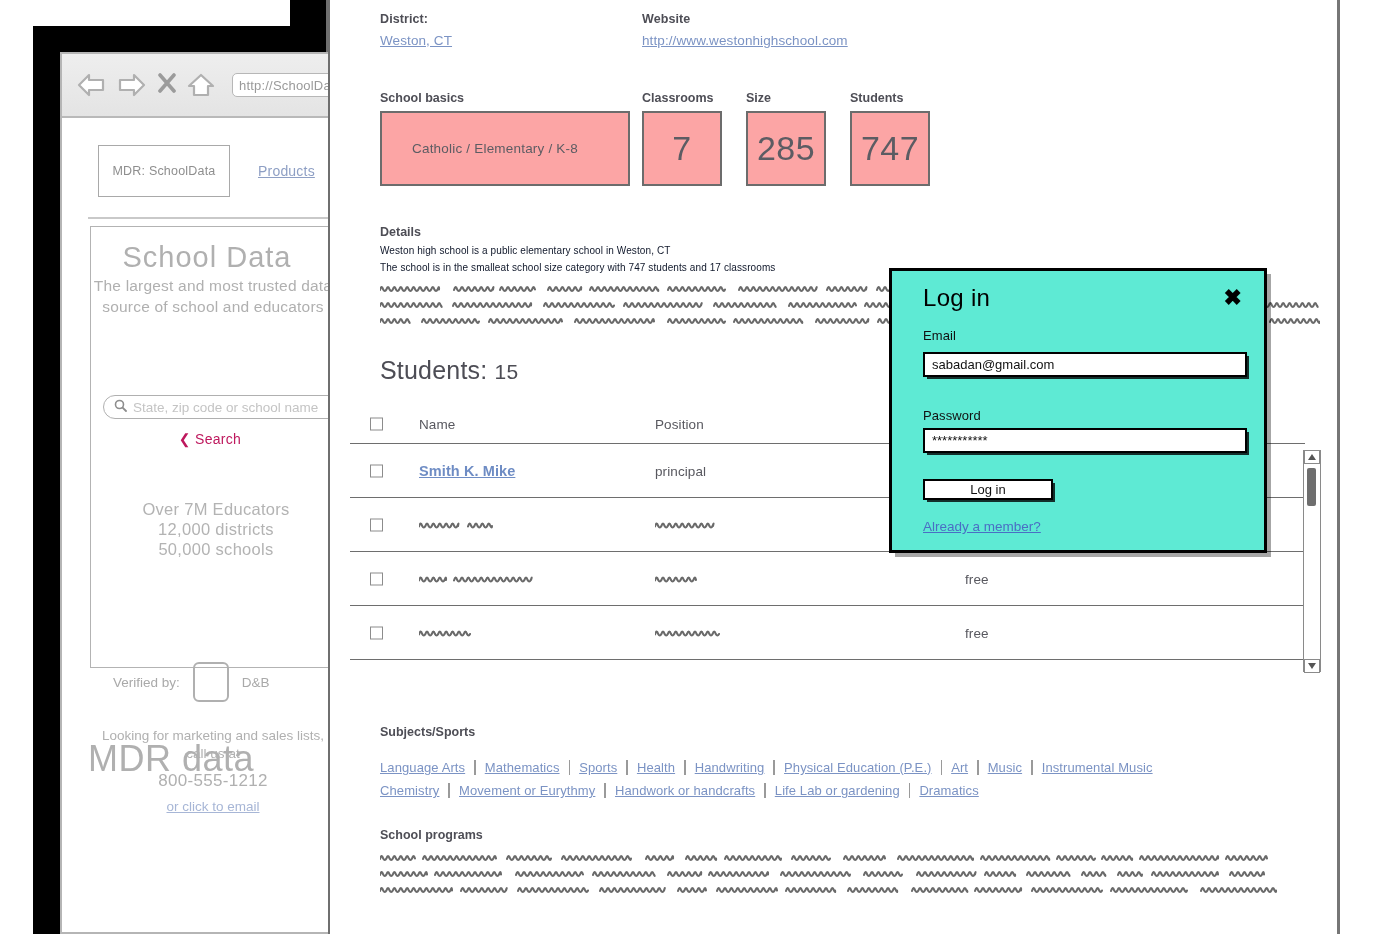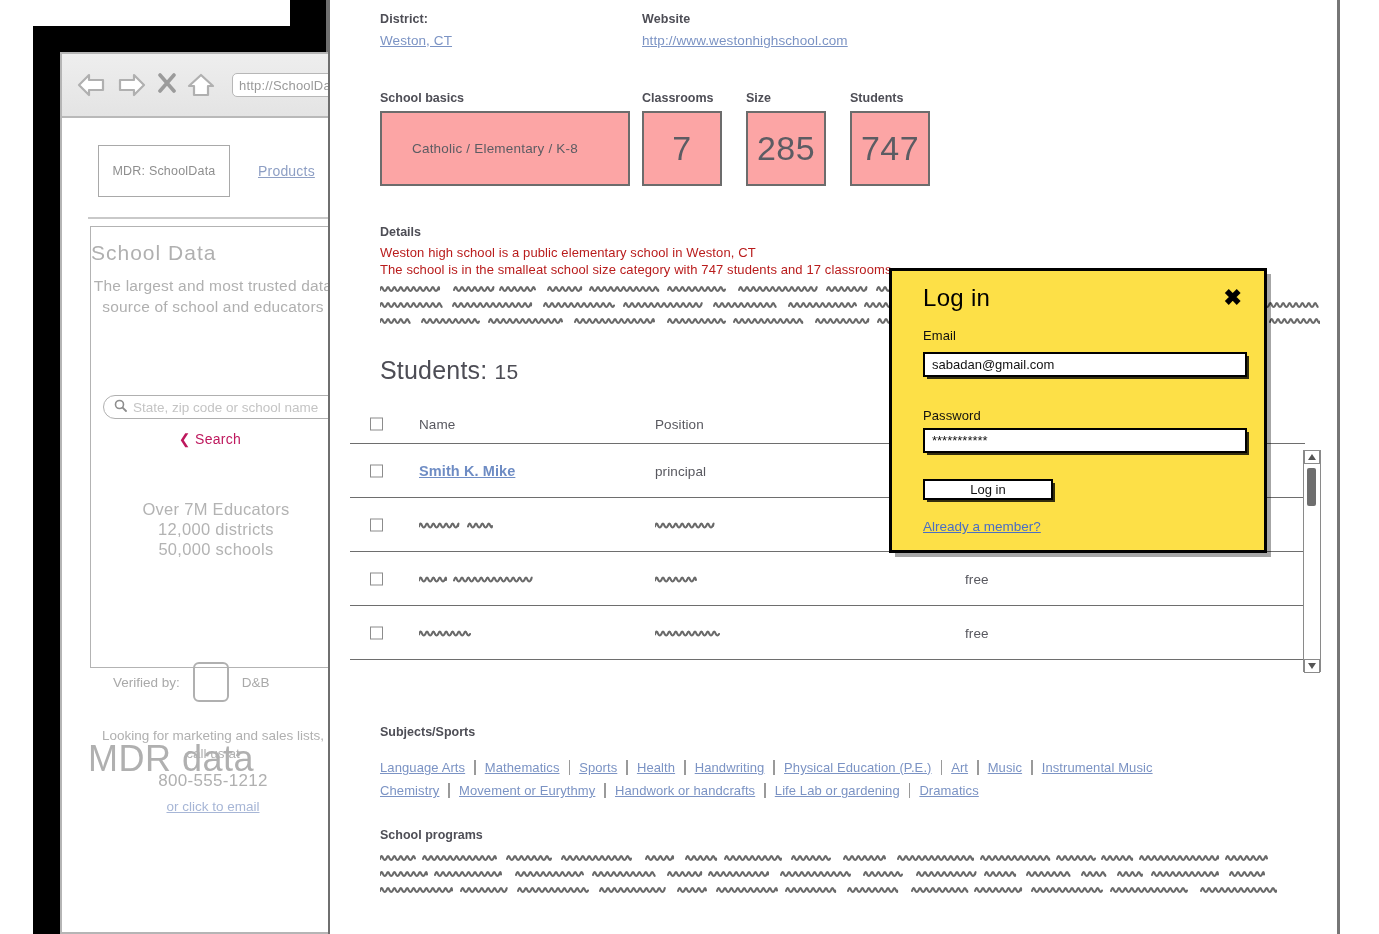--- a/index.html
+++ b/index.html
@@ -58,22 +58,22 @@
     text-decoration:underline;letter-spacing:.2px;
   }
   .hero-sep{
     position:absolute;left:26px;top:99px;width:260px;height:1.5px;background:#c9c9c9;
   }
   .hero-box{
     position:absolute;left:28px;top:108px;width:262px;height:442px;
     border:1.5px solid #b3b3b3;box-sizing:border-box;
   }
   .hero-title{
-    position:absolute;left:0;top:14px;width:232px;text-align:left;
-    font-size:21px;color:#b0b0b0;letter-spacing:1px;
+    position:absolute;left:0;top:14px;width:232px;text-align:center;
+    font-size:29px;color:#b0b0b0;letter-spacing:1px;
   }
   .hero-sub{
     position:absolute;left:0;top:48px;width:244px;text-align:center;
     font-size:15.5px;color:#b0b0b0;line-height:21px;letter-spacing:.2px;
   }
   .search-pill{
     position:absolute;left:12px;top:168px;width:244px;height:24px;
     border:1.5px solid #b0b0b0;border-radius:13px;box-sizing:border-box;
     display:flex;align-items:center;gap:6px;padding-left:10px;
     font-size:13.5px;color:#c4c4c4;white-space:nowrap;
@@ -134,21 +134,21 @@
     display:flex;align-items:center;justify-content:center;
   }
   .stat-box.big{justify-content:flex-start;}
   .stat-box .num{font-size:34px;color:#5c5c63;letter-spacing:.5px;}
   .stat-box .txt{font-size:13.5px;color:#5c5c63;letter-spacing:.2px;padding-left:30px;}
 
   .section-label{
     position:absolute;font-size:12.5px;font-weight:bold;color:#4e4e56;
   }
   .detail-line{
-    position:absolute;font-size:13px;color:#b91c1c;letter-spacing:.1px;white-space:nowrap;
+    position:absolute;font-size:10px;color:#0f172a;letter-spacing:.1px;white-space:nowrap;
   }
 
   
   .squig{position:absolute;height:10px;overflow:hidden;}
   .squig svg{display:block;}
 
   .teachers-h{
     position:absolute;left:50px;top:356px;font-size:25px;color:#4d4d55;letter-spacing:.2px;
   }
   .teachers-h .cnt{font-size:21px;color:#4d4d55;}
@@ -190,21 +190,21 @@
   .subj{
     font-size:13px;color:#7b93c4;text-decoration:underline;letter-spacing:.1px;
     padding:0 9px;white-space:nowrap;
   }
   .subj:first-child{padding-left:0;}
   .divider{width:1.6px;height:15px;background:#9a9a9a;flex:none;}
 
   
   .modal{
     position:absolute;left:889px;top:268px;width:378px;height:285px;
-    background:#fde047;border:3px solid #000;box-sizing:border-box;
+    background:#5eead4;border:3px solid #000;box-sizing:border-box;
     box-shadow:5px 5px 0 -1px rgba(0,0,0,.35);
   }
   .modal-title{
     position:absolute;left:31px;top:13px;font-size:24px;color:#000;letter-spacing:.3px;
   }
   .modal-close{
     position:absolute;right:22px;top:16px;font-size:22px;font-weight:bold;
     color:#000;line-height:1;cursor:pointer;
   }
   .m-label{position:absolute;font-size:13px;color:#111;letter-spacing:.1px;}

